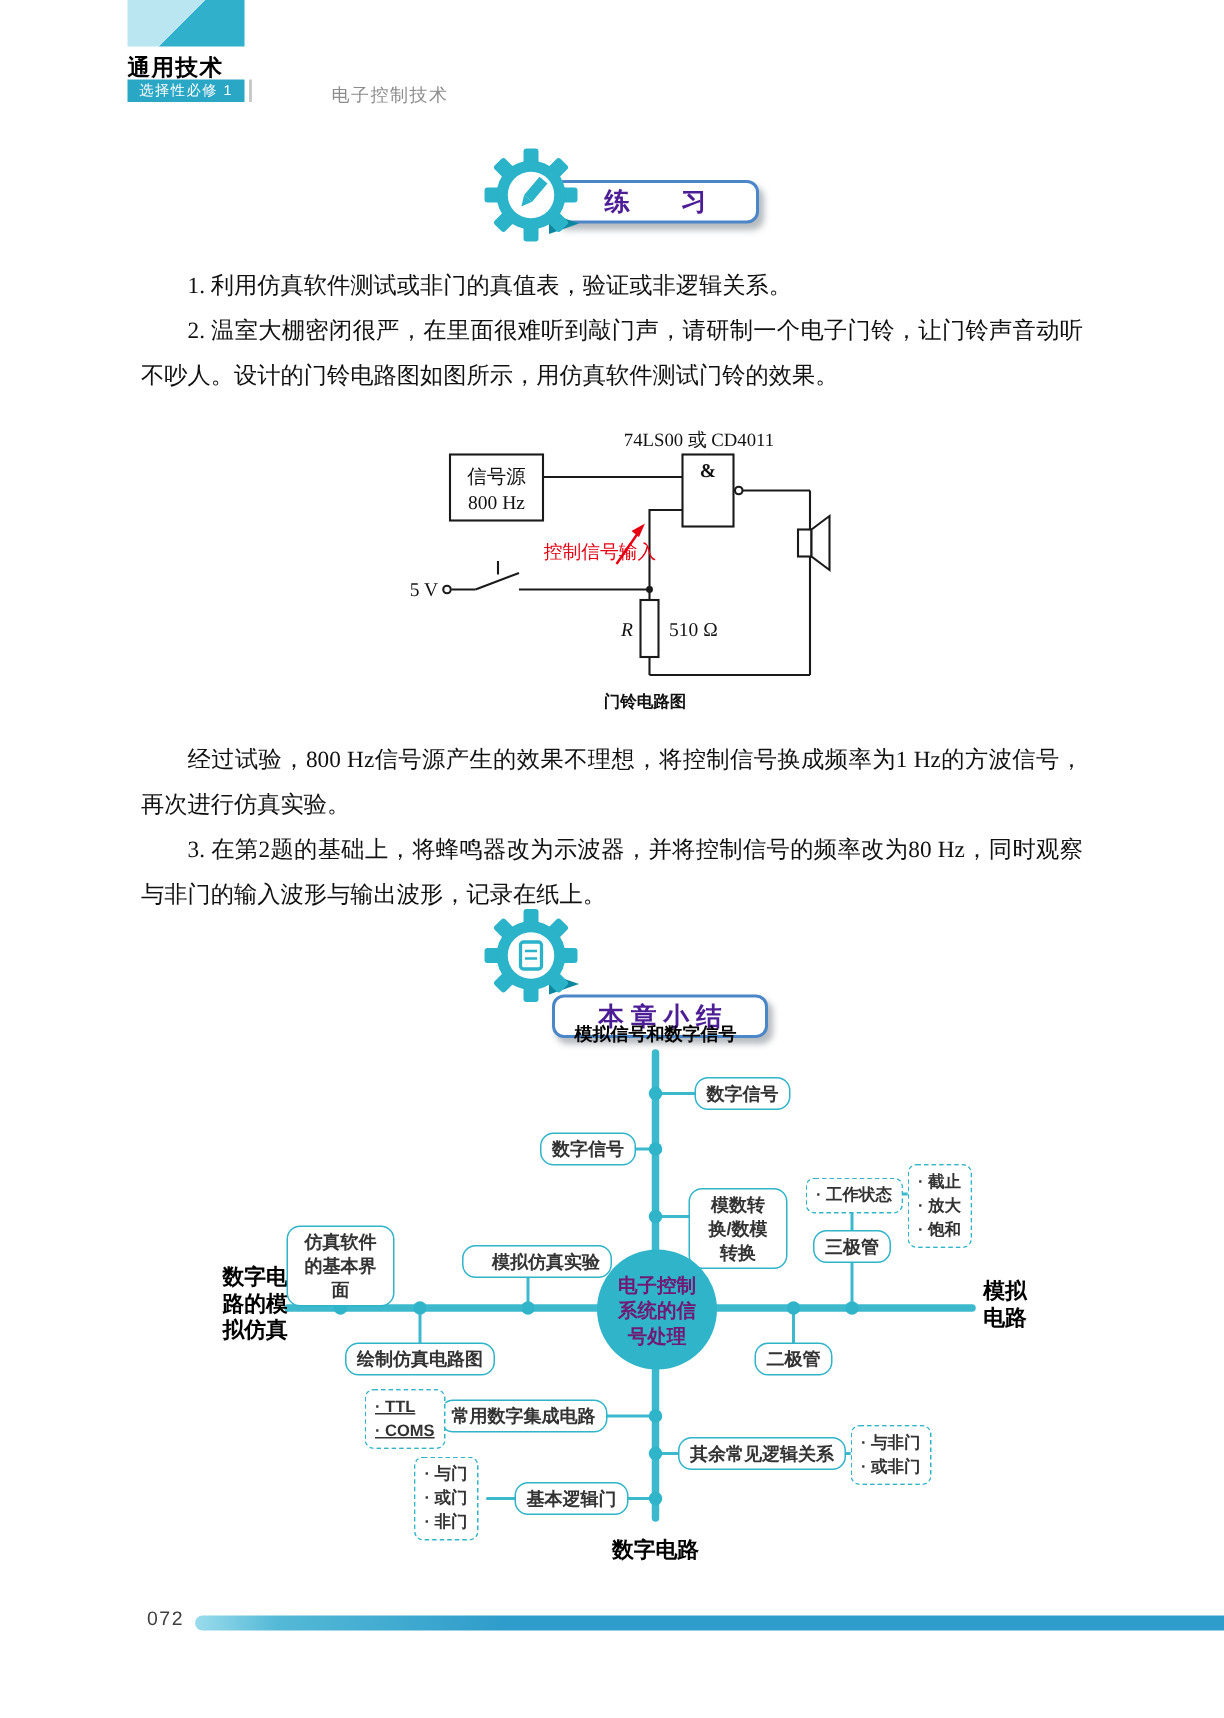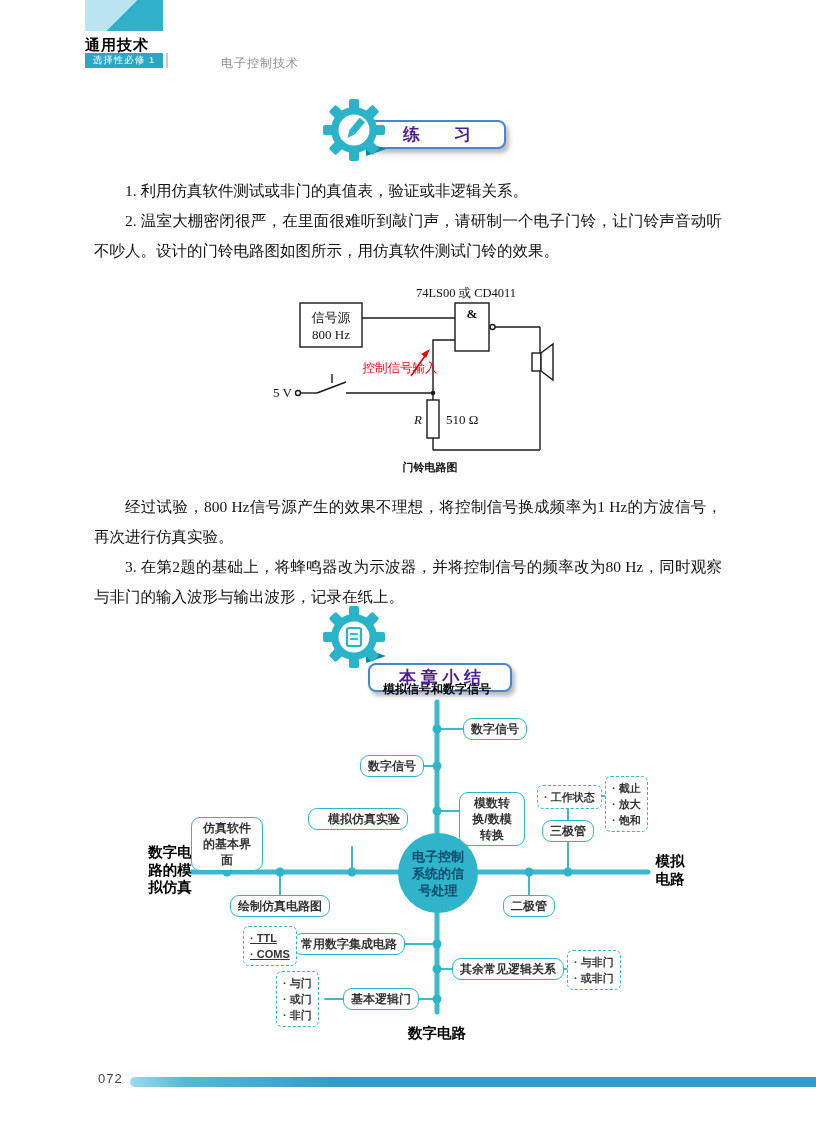--- a/index.html
+++ b/index.html
@@ -36,21 +36,21 @@
   .mm-node { position:absolute; background:#fff; border:1.5px solid #2fb4c9; border-radius:9px;
     padding:2px 7px; font-family:"Liberation Sans",sans-serif; font-size:12px; font-weight:bold;
     color:#333; text-align:center; line-height:16px; white-space:nowrap; z-index:2; }
   .mm-node.wrap { white-space:normal; }
   .mm-dash { position:absolute; background:#fff; border:1.5px dashed #2fb4c9; border-radius:6px;
     padding:3px 6px; font-family:"Liberation Sans",sans-serif; font-size:11px; font-weight:bold;
     color:#333; line-height:16px; white-space:nowrap; z-index:2; }
   .mm-label { position:absolute; font-family:"Liberation Sans",sans-serif; font-weight:bold;
     color:#000; text-align:center; z-index:2; }
   .mm-center { position:absolute; left:398px; top:833px; width:80px; height:80px; border-radius:50%;
-    background:#2fb4c9; color:#0c4a6e; display:flex; align-items:center; justify-content:center;
+    background:#2fb4c9; color:#701a75; display:flex; align-items:center; justify-content:center;
     font-family:"Liberation Sans",sans-serif; font-size:13px; font-weight:bold; line-height:17px;
     text-align:center; z-index:3; }
   .mm-center span { width:56px; display:block; }
 
   
   .footer-num { left:98px; top:1071px; font-size:13px; color:#404040; letter-spacing:1px; }
   .footer-bar { left:130px; top:1077px; width:686px; height:10px; border-radius:5px 0 0 5px;
     background:linear-gradient(90deg,#9adcec 0%,#54b9d6 8%,#2f9dcb 30%,#2f9dcb 100%); }
 </style>
 </head>
@@ -205,21 +205,21 @@
   <div class="mm-node wrap" style="left:459px; top:792px; width:66px;">模数转换/数模转换</div>
   <div class="mm-dash" style="left:537px; top:785px;">· 工作状态</div>
   <div class="mm-dash" style="left:605px; top:776px;">
     <div>· 截止</div>
     <div>· 放大</div>
     <div>· 饱和</div>
   </div>
   <div class="mm-node" style="left:542px; top:820px;">三极管</div>
   <div class="mm-node" style="left:503px; top:895px;">二极管</div>
   <div class="mm-node wrap" style="left:191px; top:817px; width:72px;">仿真软件的基本界面</div>
-  <div class="mm-node" style="left:308px; top:808px;padding-left:19px;">模拟仿真实验</div>
+  <div class="mm-node" style="left:308px; top:830px;padding-left:19px;">模拟仿真实验</div>
   <div class="mm-node" style="left:230px; top:895px;">绘制仿真电路图</div>
   <div class="mm-node" style="left:293px; top:933px;">常用数字集成电路</div>
   <div class="mm-dash" style="left:243px; top:926px;text-decoration:underline;">
     <div>· TTL</div>
     <div>· COMS</div>
   </div>
   <div class="mm-node" style="left:452px; top:958px;">其余常见逻辑关系</div>
   <div class="mm-dash" style="left:567px; top:950px;">
     <div>· 与非门</div>
     <div>· 或非门</div>

